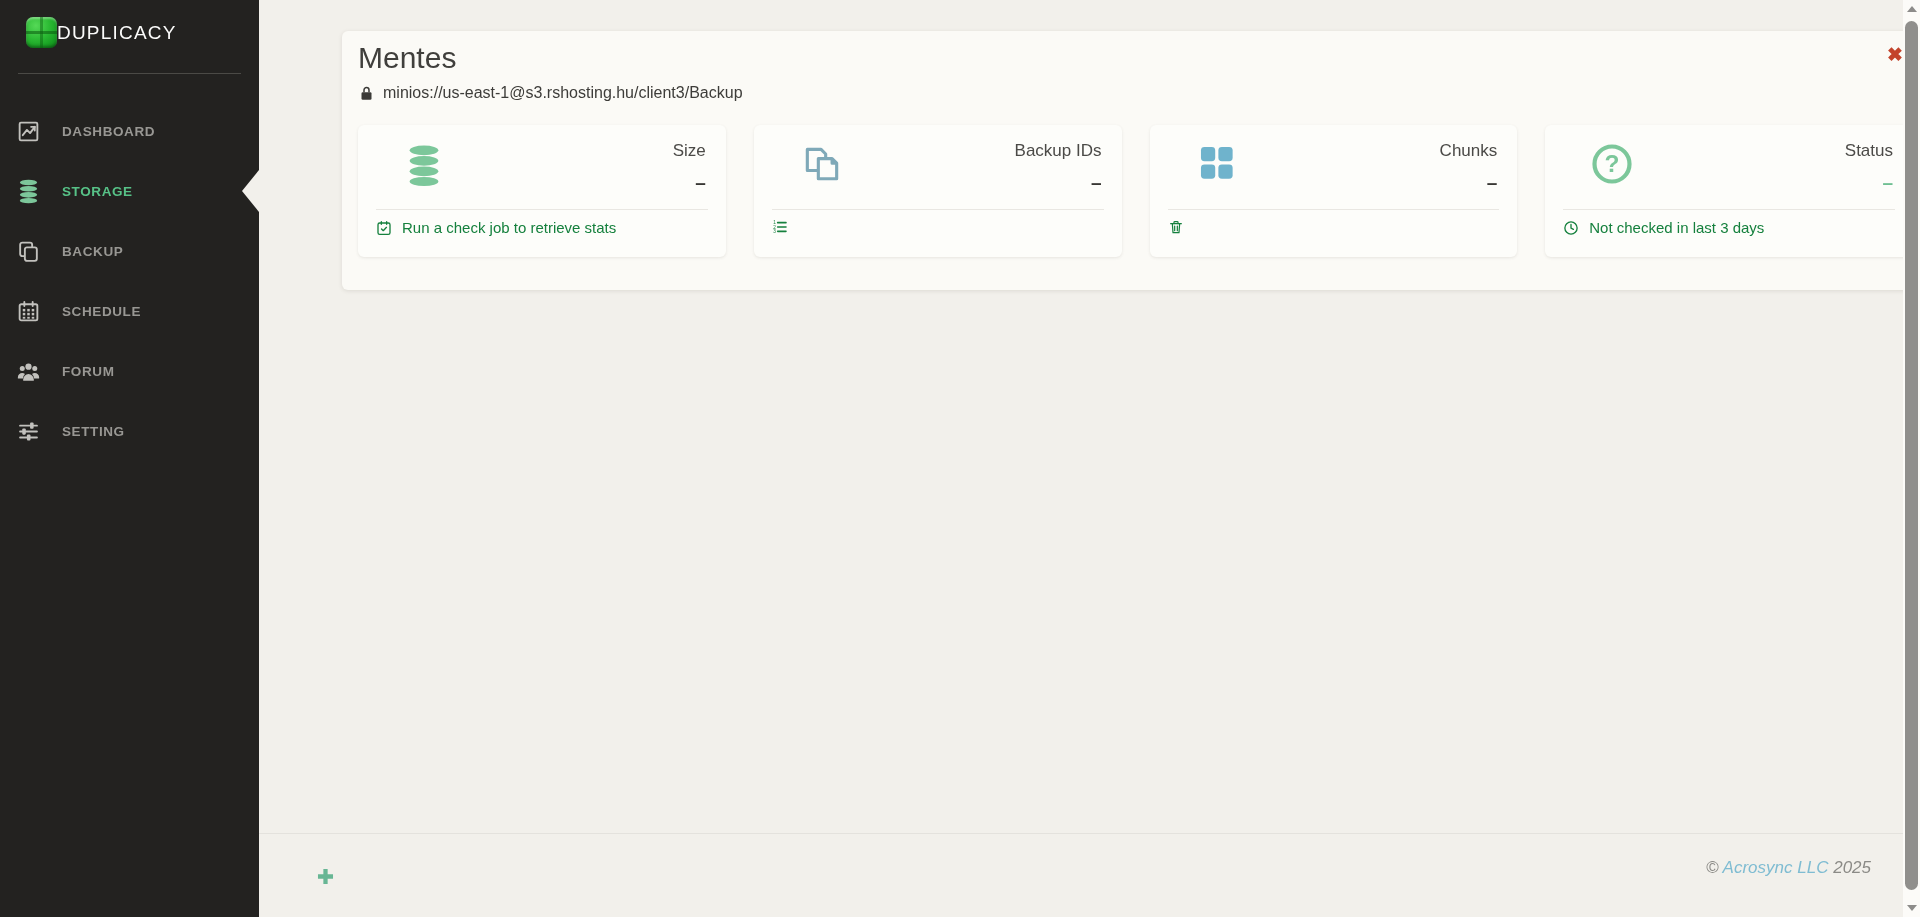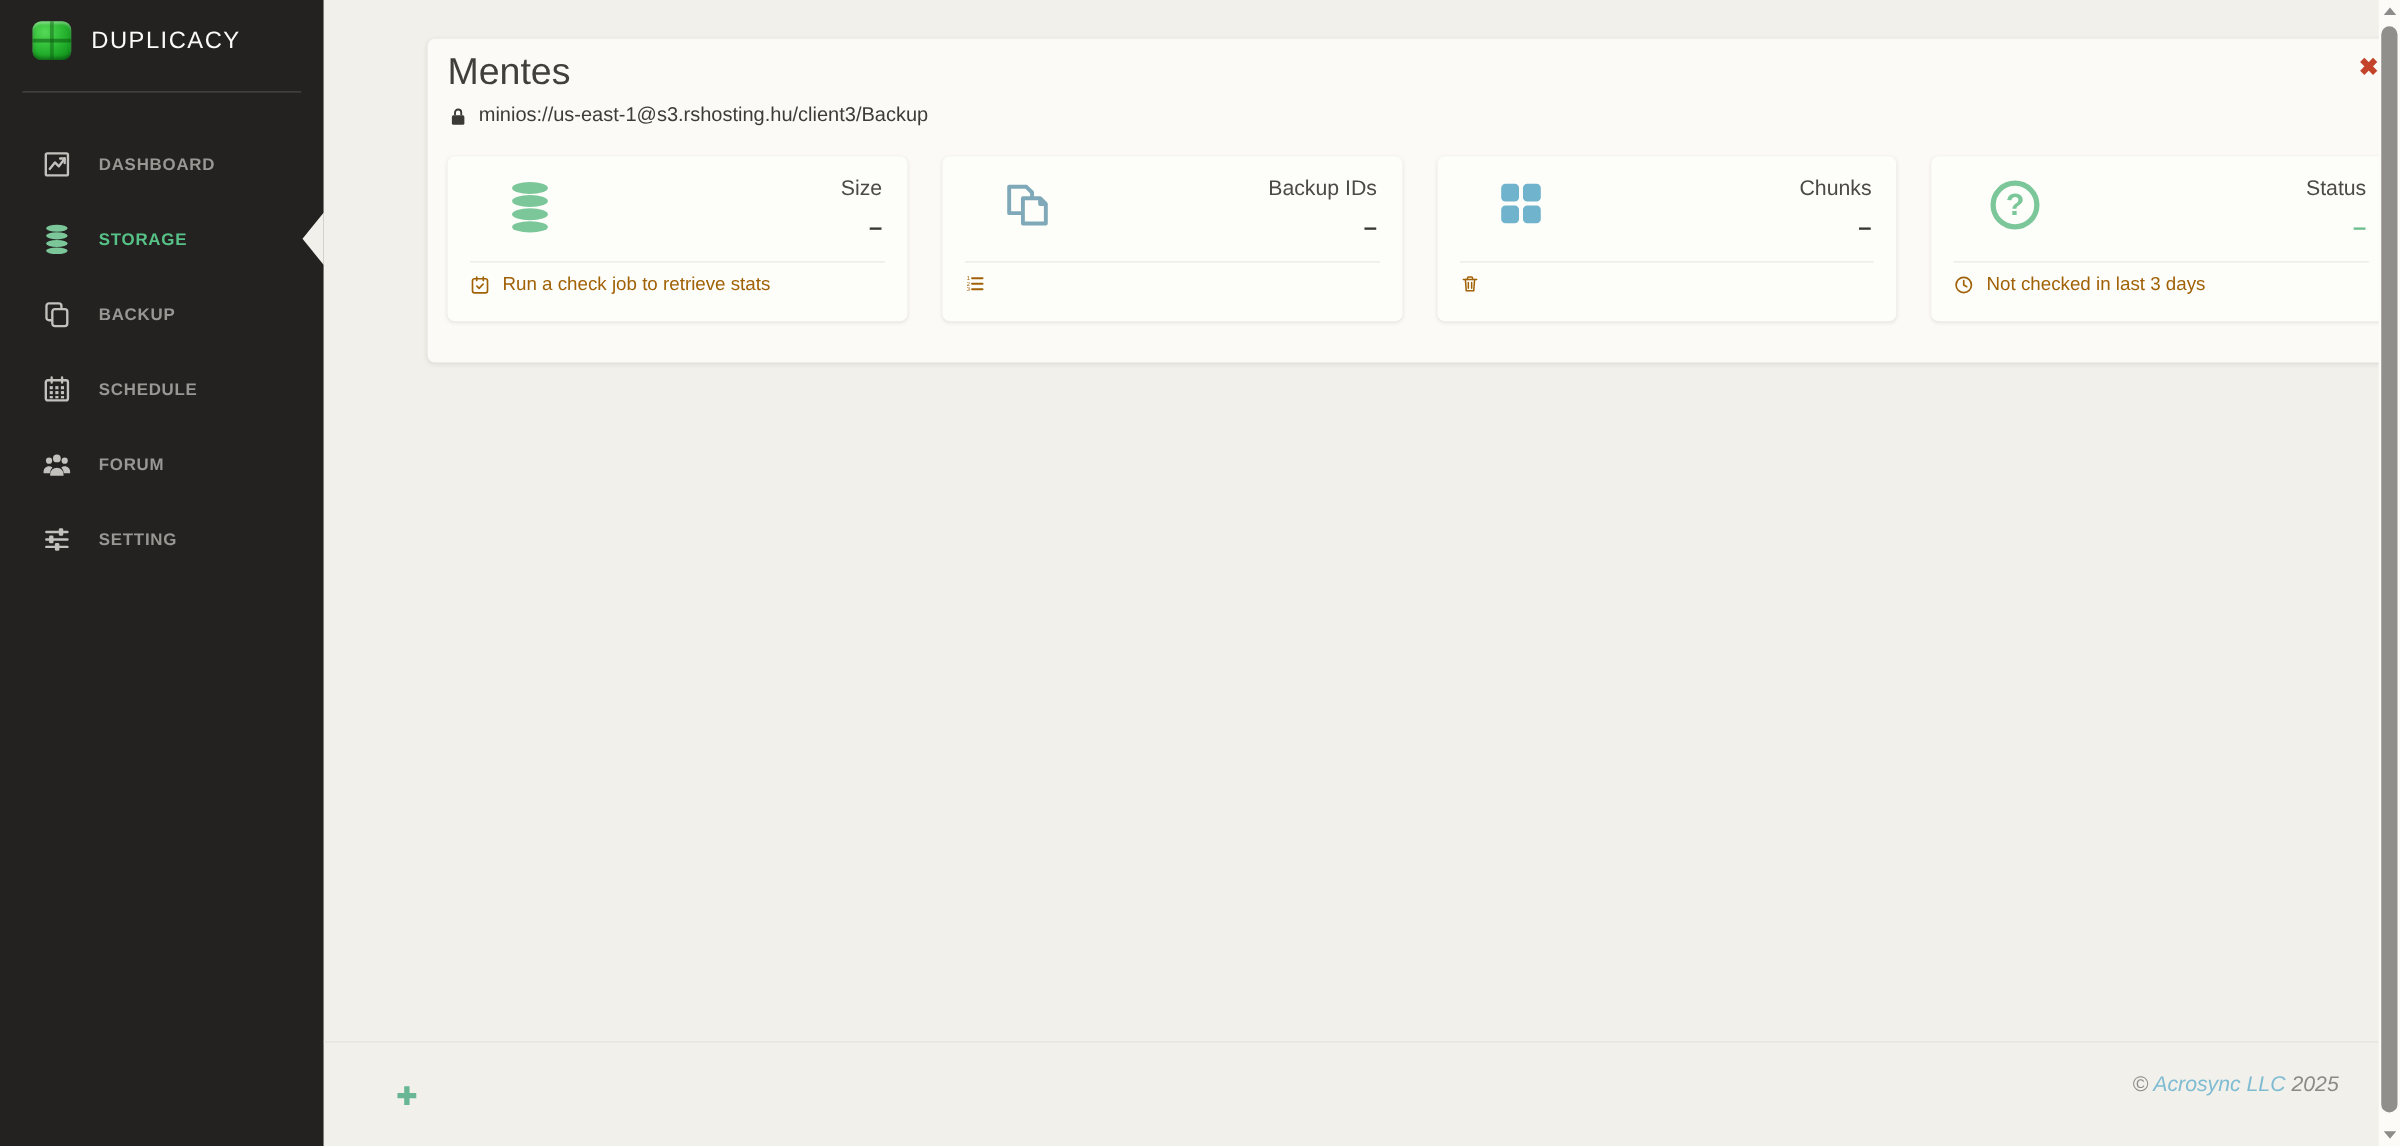--- a/index.html
+++ b/index.html
@@ -2,31 +2,31 @@
 <html><head>
 <meta charset="utf-8">
 <style>
   * { margin:0; padding:0; box-sizing:border-box; }
   html,body { width:1920px; height:917px; overflow:hidden; }
   body { font-family:"Liberation Sans", sans-serif; background:#f2f0eb; }
   .app { position:relative; width:1920px; height:917px; }
 
   
   .sidebar { position:absolute; left:0; top:0; width:259px; height:917px; background:#232220; }
-  .brand { display:flex; align-items:center; gap:16px; padding:17px 4px 0 26px; }
+  .brand { display:flex; align-items:center; padding:17px 4px 0 26px; }
   .logo { width:31px; height:31px; border-radius:7px; position:relative; flex:0 0 auto;
           background: radial-gradient(circle at 32% 28%, #55d957 0%, #2bb933 45%, #179f22 75%, #0d8418 100%);
           box-shadow: inset 0 -2px 3px rgba(0,0,0,.35), inset 0 2px 2px rgba(255,255,255,.35); }
   .logo::before { content:""; position:absolute; left:0; right:0; top:14px; height:3px; background:rgba(10,90,15,.55); }
   .logo::after  { content:""; position:absolute; top:0; bottom:0; left:14px; width:3px; background:rgba(10,90,15,.45); }
   .app-name { color:#fbfbfa; font-size:19px; letter-spacing:1.2px; font-weight:400; }
   .sidebar-divider { margin:25px 18px 0 18px; border-top:1px solid #4b4a46; }
 
   .nav { margin-top:27px; }
-  .nav-item { position:relative; display:flex; align-items:center; height:60px; padding-left:32px; cursor:pointer; }
+  .nav-item { position:relative; display:flex; align-items:center; height:60px; padding-left:15px; cursor:pointer; }
   .nav-icon { width:26px; height:26px; flex:0 0 26px; color:#c2c1bd; display:flex; align-items:center; justify-content:center; }
   .nav-icon svg { width:25px; height:25px; }
   .nav-label { margin-left:21px; font-size:13.5px; font-weight:bold; letter-spacing:.6px; color:#989793; }
   .nav-item.active .nav-icon { color:#7cc79a; }
   .nav-item.active .nav-label { color:#57c287; }
   .notch { position:absolute; right:0; top:50%; transform:translateY(-50%); width:0; height:0;
            border-top:21px solid transparent; border-bottom:21px solid transparent; border-right:17px solid #f2f0eb; }
 
   
   .main { position:absolute; left:259px; top:0; width:1644px; height:917px; background:#f2f0eb; }
@@ -42,21 +42,21 @@
   .stats-row { position:absolute; left:16px; right:16px; top:94px; display:flex; gap:28px; }
   .stat-card { flex:1 1 0; height:132px; background:#fdfdfa; border-radius:6px;
                box-shadow:0 1px 3px rgba(90,85,70,.12); }
   .stat-top { display:flex; align-items:flex-start; height:84px; padding:16px 20px 0 20px; }
   .stat-icon { margin-left:26px; margin-top:2px; }
   .stat-right { margin-left:auto; text-align:right; }
   .stat-label { font-size:17px; color:#4b4a47; }
   .stat-value { font-size:19px; font-weight:bold; color:#383733; margin-top:11px; }
   .stat-card.status .stat-value { color:#6fbf92; }
   .stat-divider { margin:0 18px; border-top:1px solid #e9e7e2; }
-  .stat-footer { display:flex; align-items:center; gap:10px; padding:9px 18px; color:#a16207; }
+  .stat-footer { display:flex; align-items:center; gap:10px; padding:9px 18px; color:#15803d; }
   .stat-footer svg { width:16px; height:16px; flex:0 0 auto; }
   .stat-footer-text { font-size:15px; }
 
   
   .footer-divider { position:absolute; left:0; right:0; top:833px; border-top:1px solid #e4e2dd; }
   .add-button { position:absolute; left:57px; top:867px; width:19px; height:19px; cursor:pointer; color:#68b694; }
   .add-button svg { width:19px; height:19px; }
   .copyright { position:absolute; right:32px; top:858px; font-size:17px; color:#8b8a86;font-style:italic; }
   .copyright a { color:#7fbcd2; text-decoration:none; cursor:pointer; }
 

